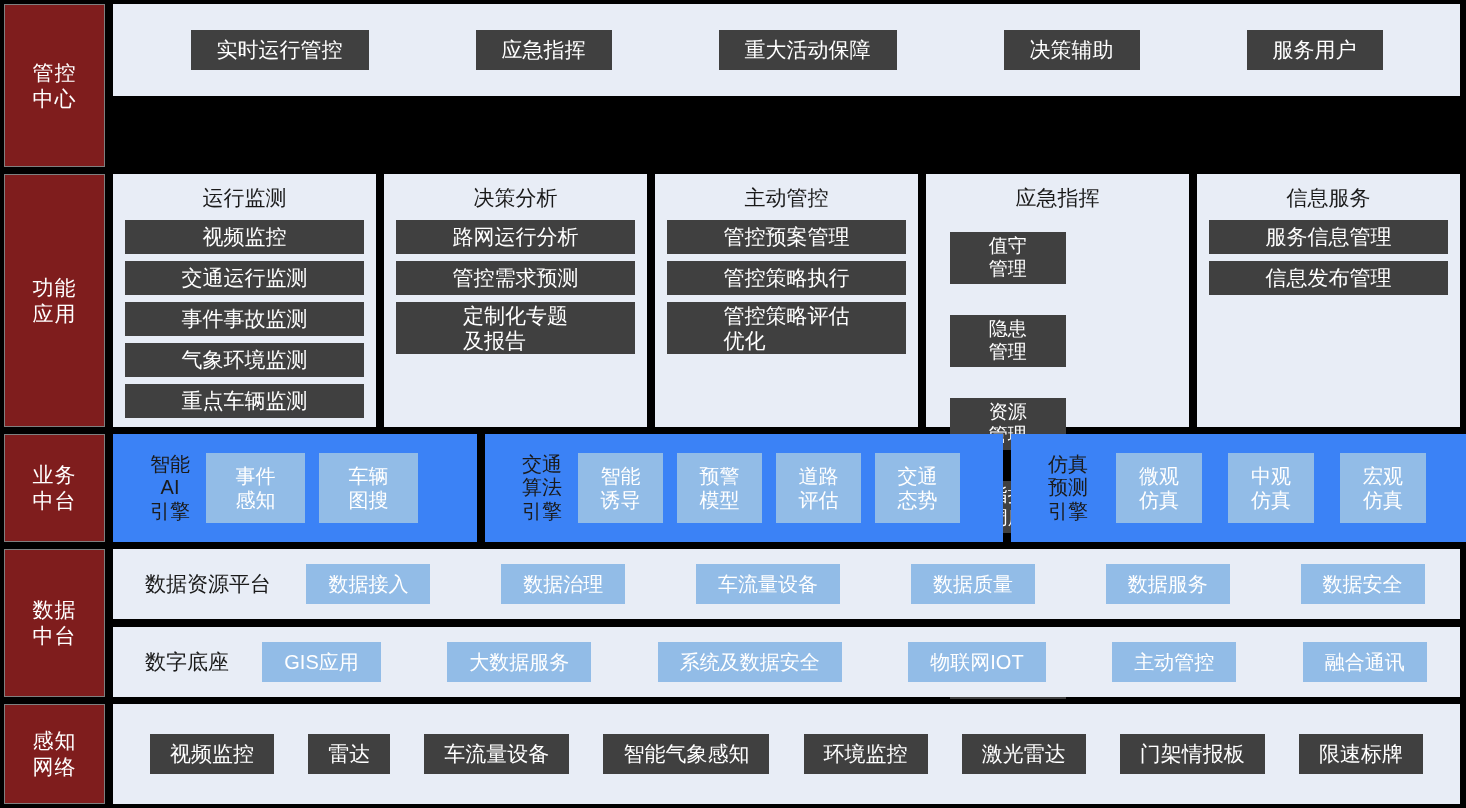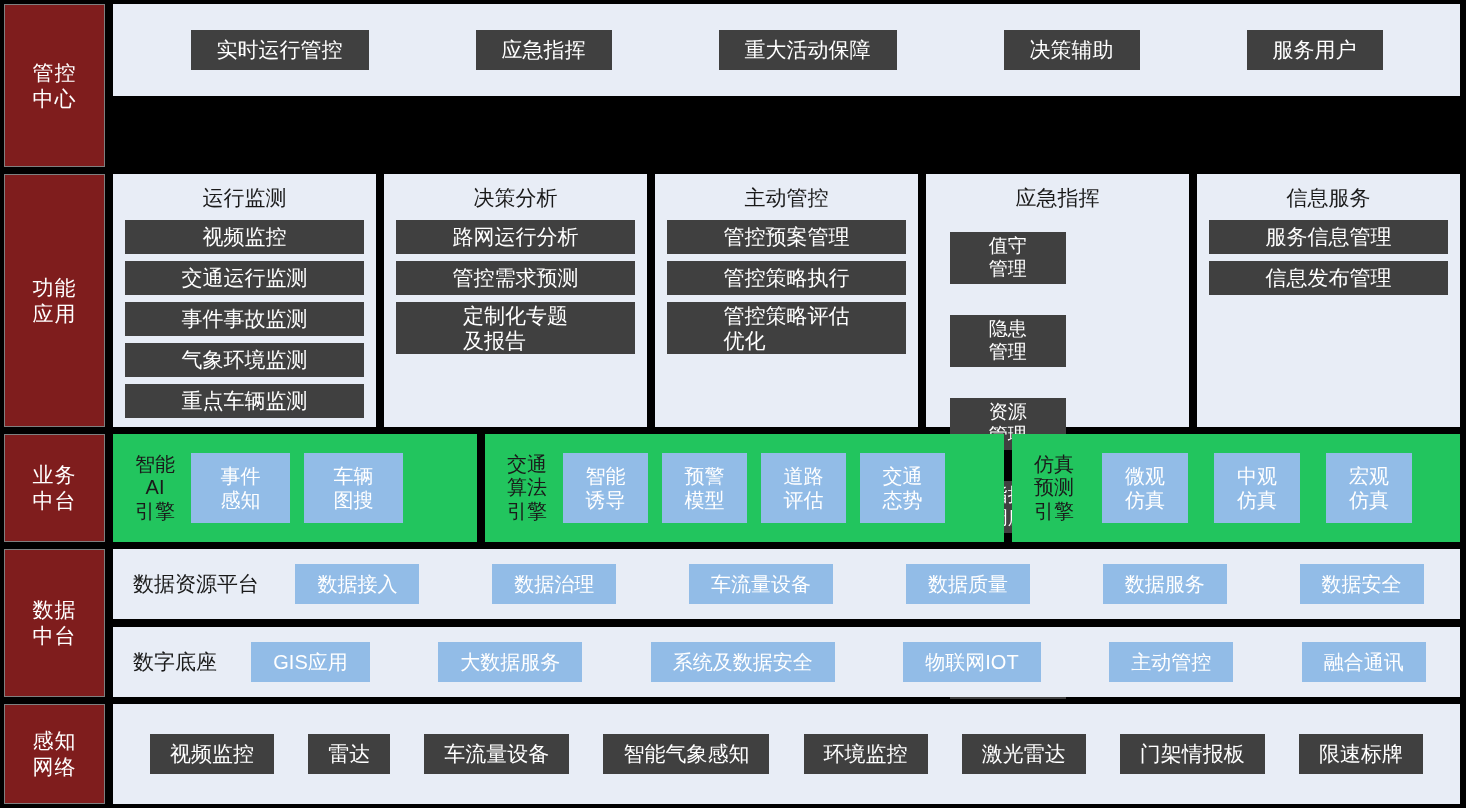--- a/index.html
+++ b/index.html
@@ -70,38 +70,38 @@
   }
   .col .btn{width:100%;height:34px;margin-bottom:7px;}
   .col .btn.tall{height:52px;}
   .grid2{display:flex;flex-wrap:wrap;gap:7px;width:100%;justify-content:space-between;}
   .grid2 .btn{width:calc(50% - 4px);height:52px;margin:12px;}
 
   
   .r3{height:108px;}
   .r3 .body{flex-direction:row;gap:8px;}
   .grp{
-    background:#22c55e;display:flex;align-items:center;
-    padding:0 14px;box-sizing:border-box;
+    background:#3b82f6;display:flex;align-items:center;
+    padding:0 29px;box-sizing:border-box;
   }
   .grp-label{
     font-size:20px;color:#1a1a1a;text-align:center;line-height:1.18;
     padding:0 16px 0 8px;white-space:nowrap;
   }
   .grp .lbtn{height:70px;}
   .g-ai{flex:0 0 364px;}
   .g-ai .lbtn{width:99px;margin-right:14px;}
   .g-alg{flex:1;}
   .g-alg .lbtn{width:85px;margin-right:14px;}
   .g-sim{flex:0 0 448px;gap:12px;}
   .g-sim .lbtn{width:86px;margin-right:14px;}
 
   
   .r4{height:148px;}
-  .r4 .panel{height:70px;padding-left:20px;}
+  .r4 .panel{height:70px;padding-left:32px;}
   .r4 .lead{font-size:21px;color:#1a1a1a;white-space:nowrap;}
   .r4 .pills{display:flex;flex:1;justify-content:space-around;align-items:center;}
   .r4 .lbtn{height:40px;padding:0 22px;}
 
   
   .r5{flex:1;}
   .r5 .panel{height:100%;justify-content:space-around;padding:0 20px;align-items:center;}
   .r5 .btn{height:40px;padding:0 20px;}
 </style>
 </head>

